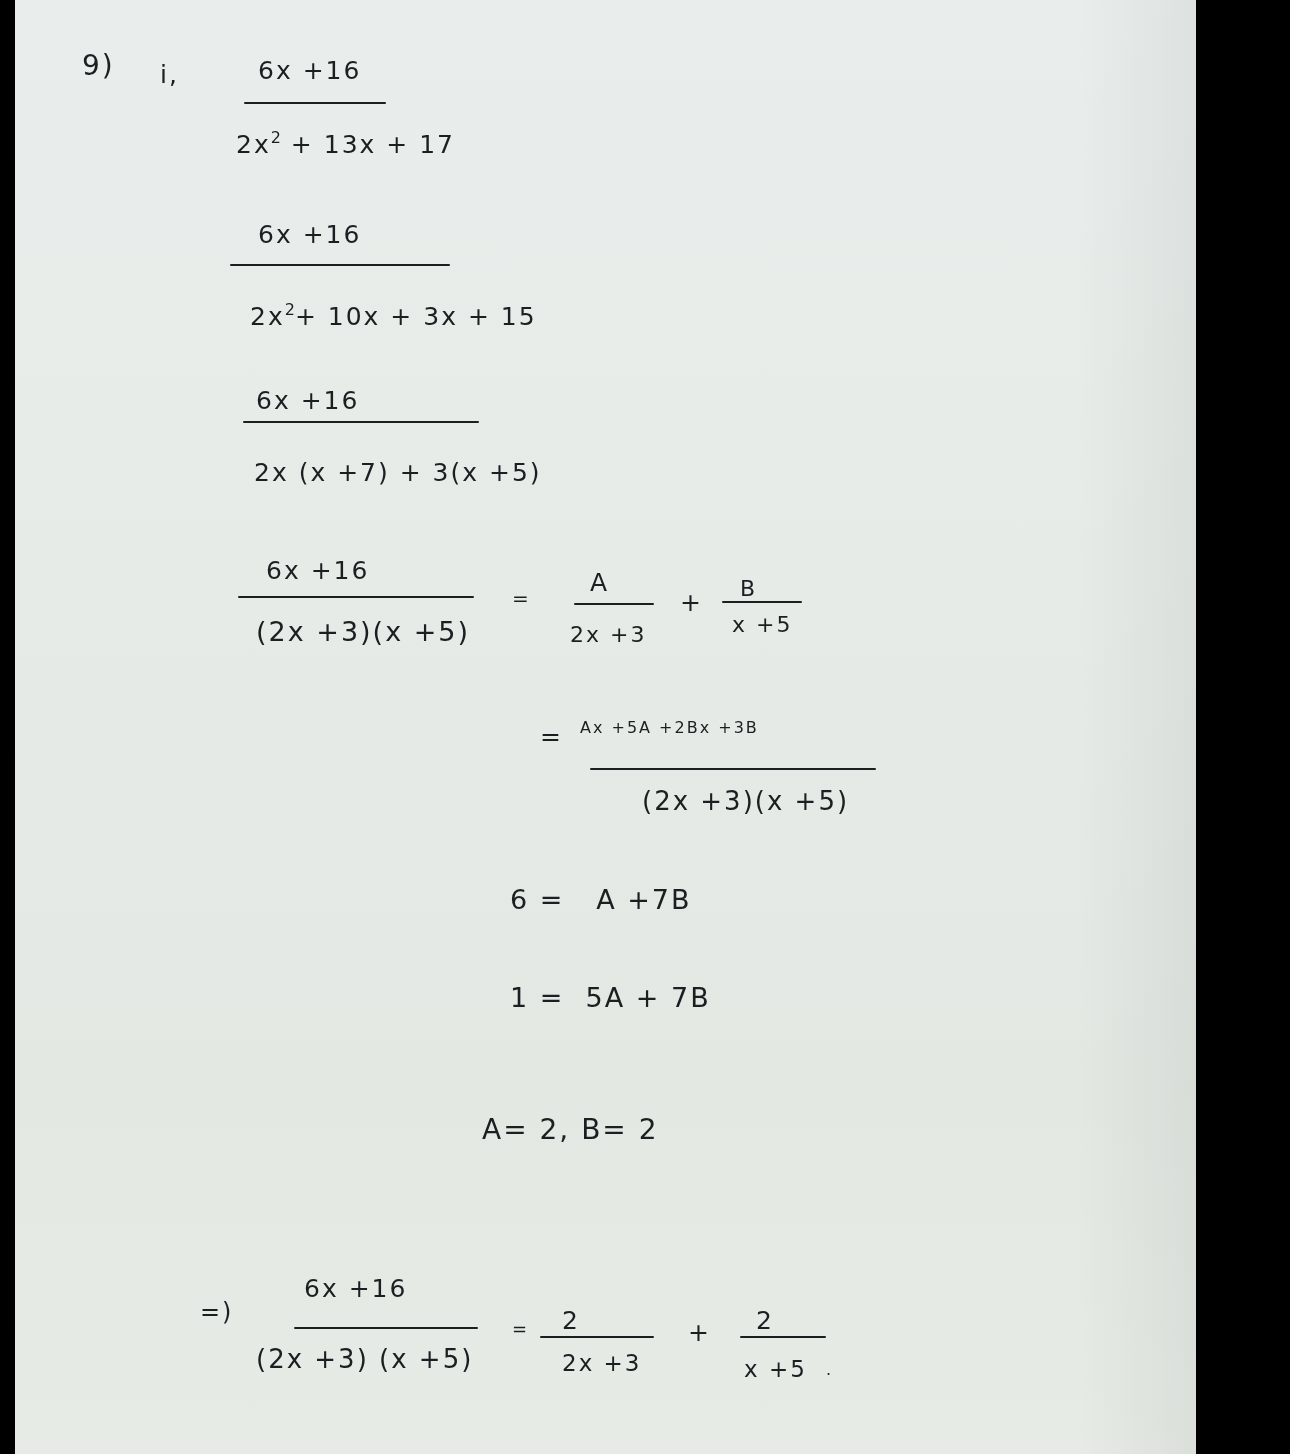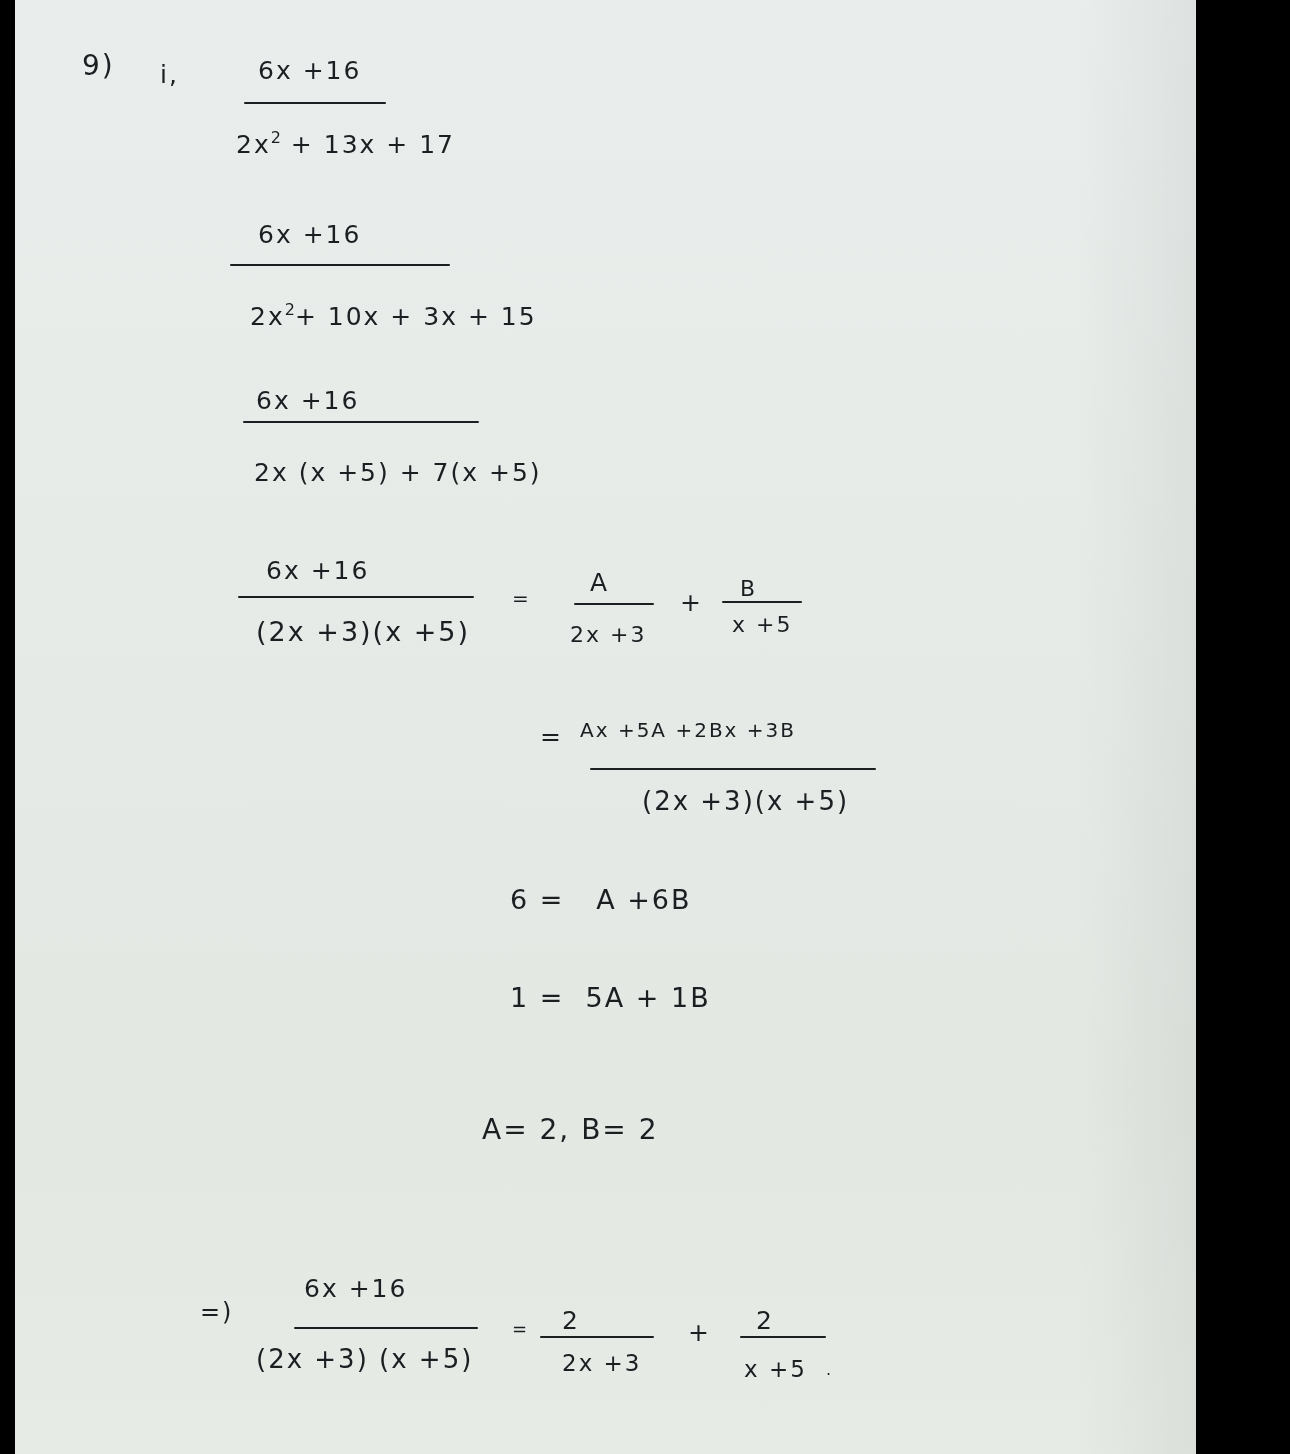--- a/index.html
+++ b/index.html
@@ -34,41 +34,41 @@
 <div class="hw" style="left:258px;top:58px;">6x +16</div>
 <div class="bar" style="left:244px;top:102px;width:142px;"></div>
 <div class="hw" style="left:236px;top:130px;"><span>2x</span><span class="sup">2</span> <span>+ 13x + 17</span></div>
 
 <div class="hw" style="left:258px;top:222px;">6x +16</div>
 <div class="bar" style="left:230px;top:264px;width:220px;"></div>
 <div class="hw" style="left:250px;top:302px;"><span>2x</span><span class="sup">2</span><span>+ 10x + 3x + 15</span></div>
 
 <div class="hw" style="left:256px;top:388px;">6x +16</div>
 <div class="bar" style="left:243px;top:421px;width:236px;"></div>
-<div class="hw" style="left:254px;top:460px;">2x (x +5) + 7(x +5)</div>
+<div class="hw" style="left:254px;top:460px;">2x (x +7) + 3(x +5)</div>
 
 <div class="hw" style="left:266px;top:558px;">6x +16</div>
 <div class="bar" style="left:238px;top:596px;width:236px;"></div>
 <div class="hw" style="left:256px;top:618px;font-size:27px;">(2x +3)(x +5)</div>
 <div class="hw" style="left:512px;top:588px;font-size:20px;">=</div>
 <div class="hw" style="left:590px;top:570px;">A</div>
 <div class="bar" style="left:574px;top:603px;width:80px;"></div>
 <div class="hw" style="left:570px;top:624px;font-size:22px;">2x +3</div>
 <div class="hw" style="left:680px;top:590px;">+</div>
 <div class="hw" style="left:740px;top:578px;font-size:22px;">B</div>
 <div class="bar" style="left:722px;top:601px;width:80px;"></div>
 <div class="hw" style="left:732px;top:614px;font-size:22px;">x +5</div>
 
 <div class="hw" style="left:540px;top:724px;">=</div>
-<div class="hw" style="left:580px;top:720px;font-size:20px;">Ax +5A +2Bx +3B</div>
+<div class="hw" style="left:580px;top:720px;font-size:16px;">Ax +5A +2Bx +3B</div>
 <div class="bar" style="left:590px;top:768px;width:286px;"></div>
 <div class="hw" style="left:642px;top:788px;font-size:26px;">(2x +3)(x +5)</div>
 
-<div class="hw" style="left:510px;top:886px;font-size:27px;"><span>6</span> <span>=</span>&nbsp;&nbsp; <span>A +6B</span></div>
-<div class="hw" style="left:510px;top:984px;font-size:27px;"><span>1</span> <span>=</span>&nbsp; <span>5A + 1B</span></div>
+<div class="hw" style="left:510px;top:886px;font-size:27px;"><span>6</span> <span>=</span>&nbsp;&nbsp; <span>A +7B</span></div>
+<div class="hw" style="left:510px;top:984px;font-size:27px;"><span>1</span> <span>=</span>&nbsp; <span>5A + 7B</span></div>
 
 <div class="hw" style="left:482px;top:1116px;font-size:28px;">A= 2, B= 2</div>
 
 <div class="hw" style="left:200px;top:1300px;font-size:24px;">=)</div>
 <div class="hw" style="left:304px;top:1276px;">6x +16</div>
 <div class="bar" style="left:294px;top:1327px;width:184px;"></div>
 <div class="hw" style="left:256px;top:1346px;font-size:26px;">(2x +3) (x +5)</div>
 <div class="hw" style="left:512px;top:1320px;font-size:18px;">=</div>
 <div class="hw" style="left:562px;top:1308px;">2</div>
 <div class="bar" style="left:540px;top:1336px;width:114px;"></div>

